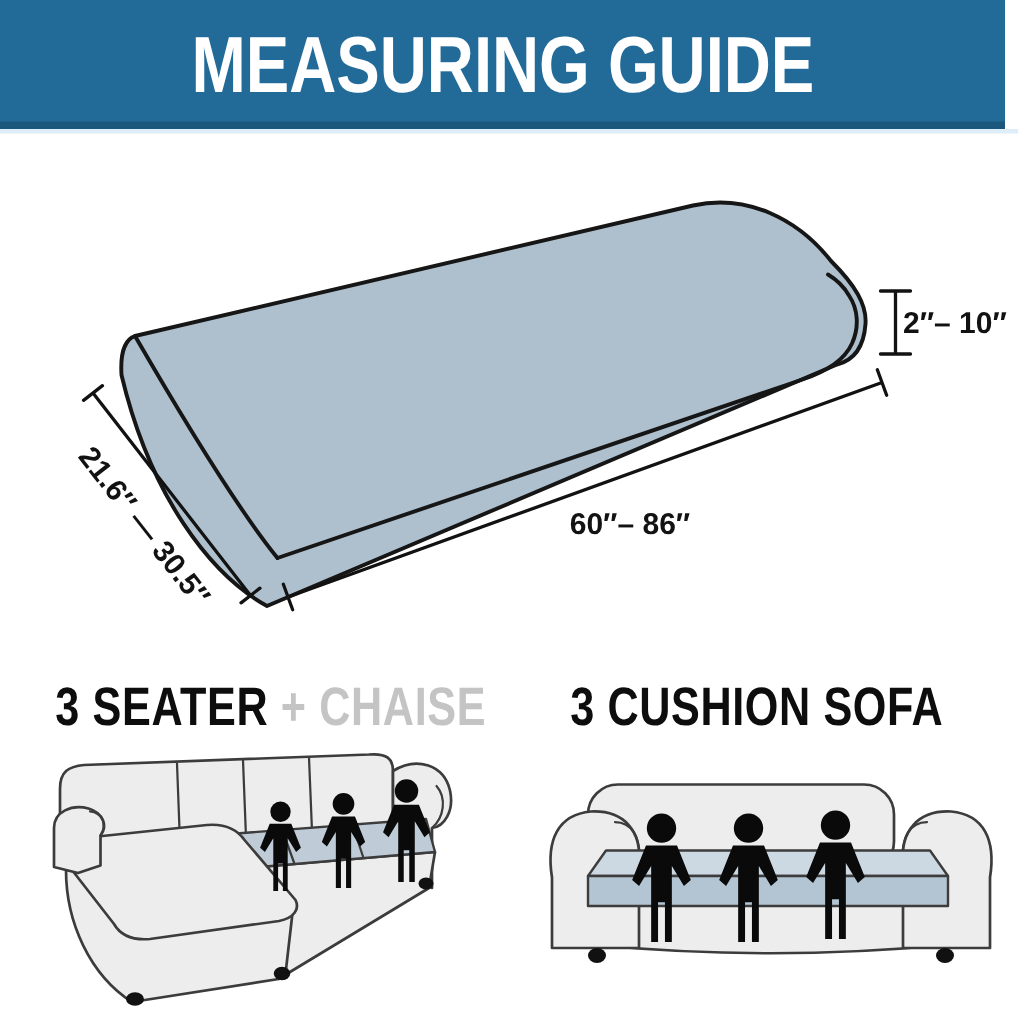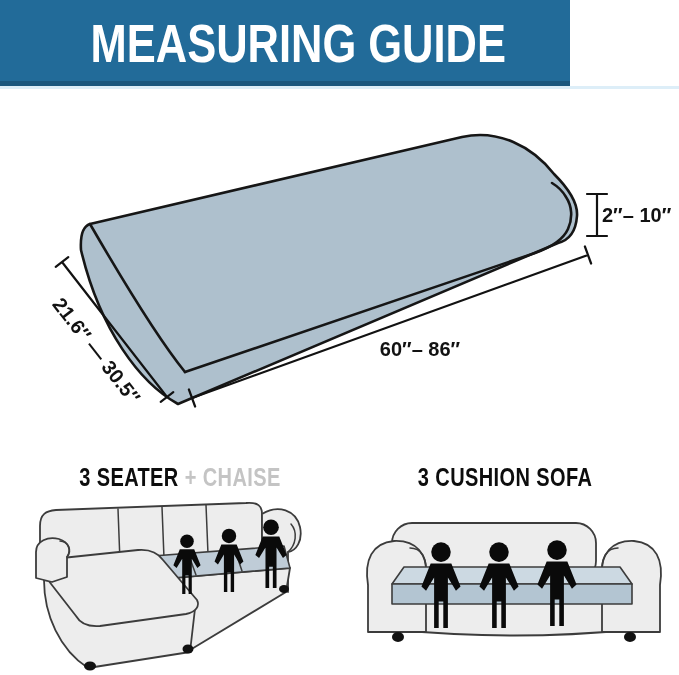--- a/index.html
+++ b/index.html
@@ -1,40 +1,40 @@
 <!DOCTYPE html>
 <html><head>
 <meta charset="utf-8">
 <style>
   html,body{margin:0;padding:0;background:#fff;}
   .stage{position:relative;width:679px;height:675px;background:#fff;overflow:hidden;
          font-family:"Liberation Sans",sans-serif;}
 
   
-  .header{position:absolute;left:0;top:0;width:544px;height:86px;background:#226b99;
-          display:flex;align-items:center;justify-content:center;padding-left:26px;}
+  .header{position:absolute;left:0;top:0;width:670px;height:86px;background:#226b99;
+          display:flex;align-items:center;justify-content:center;}
   .header::after{content:"";position:absolute;left:0;bottom:0;width:100%;height:5px;
           background:rgba(0,0,0,0.18);}
   .header-glow{position:absolute;left:0;top:86px;width:679px;height:3px;background:#ddeef8;}
   .title{color:#fff;font-size:53px;font-weight:bold;letter-spacing:0px;
          transform:scaleX(0.82);transform-origin:50% 50%;white-space:nowrap;}
 
   
   svg{position:absolute;left:0;display:block;}
   .diagram-svg{top:90px;}
   .sofas-svg{top:495px;}
 
   .cushion-line{fill:none;stroke:#161616;stroke-width:2.6;stroke-linecap:round;stroke-linejoin:round;}
   .cushion-body{stroke:#161616;stroke-width:2.6;stroke-linejoin:round;}
   .meas-line{stroke:#121212;stroke-width:2.2;stroke-linecap:round;fill:none;}
   .meas-text{font-family:"Liberation Sans",sans-serif;font-weight:bold;font-size:20px;fill:#121212;}
 
   
-  .option-label{position:absolute;top:450px;height:42px;display:flex;align-items:flex-end;
-        justify-content:center;font-weight:bold;font-size:25px;color:#0d0d0d;
+  .option-label{position:absolute;top:450px;height:42px;display:flex;align-items:center;
+        justify-content:center;font-weight:bold;font-size:36px;color:#0d0d0d;
         white-space:nowrap;}
   .option-label .inner{transform:scaleX(0.8);transform-origin:50% 50%;letter-spacing:0.5px;}
   .label-left{left:20px;width:320px;}
   .label-right{left:350px;width:310px;}
   .accent{color:#c4c4c4;}
 
   
   .sofa-part{fill:#ededed;stroke:#3c3c3c;stroke-width:1.8;stroke-linejoin:round;}
   .sofa-detail{fill:none;stroke:#3c3c3c;stroke-width:1.5;stroke-linecap:round;}
   .seat{stroke:#3c3c3c;stroke-width:1.6;stroke-linejoin:round;}

